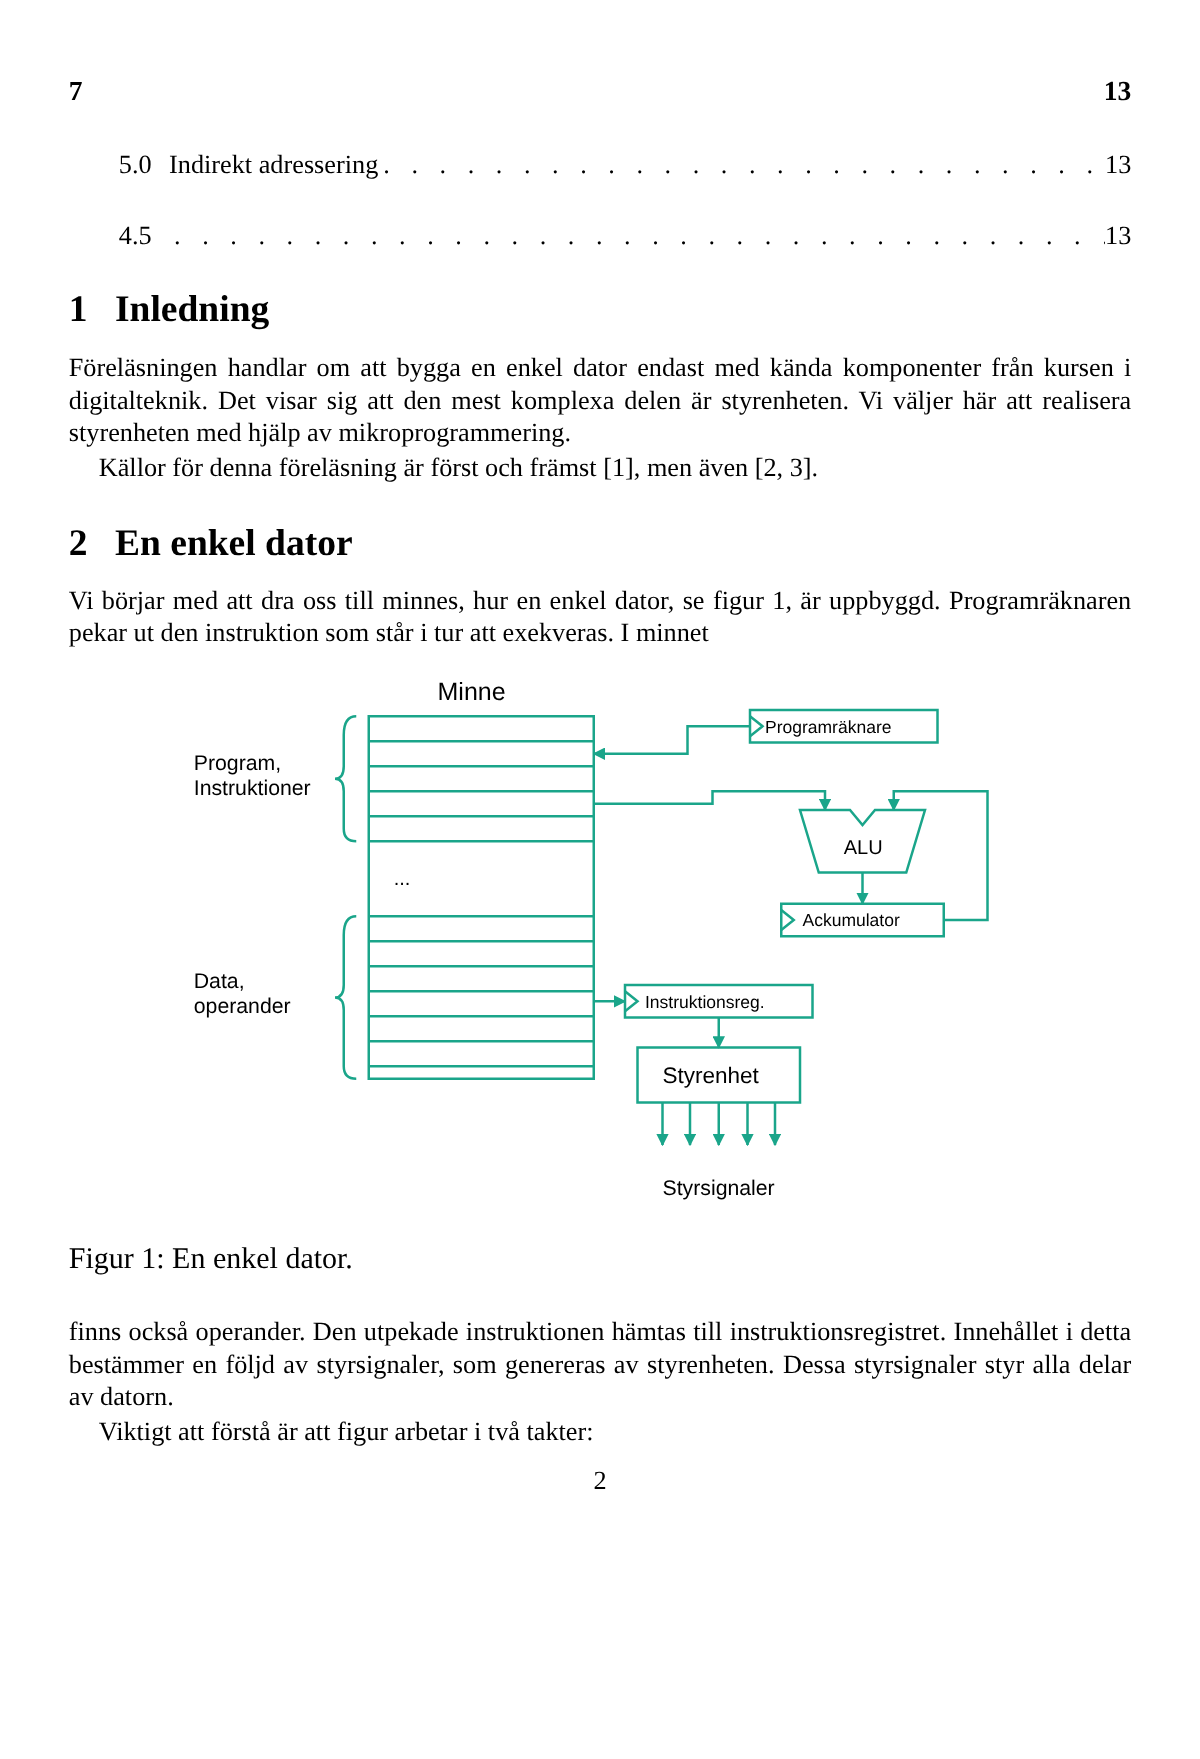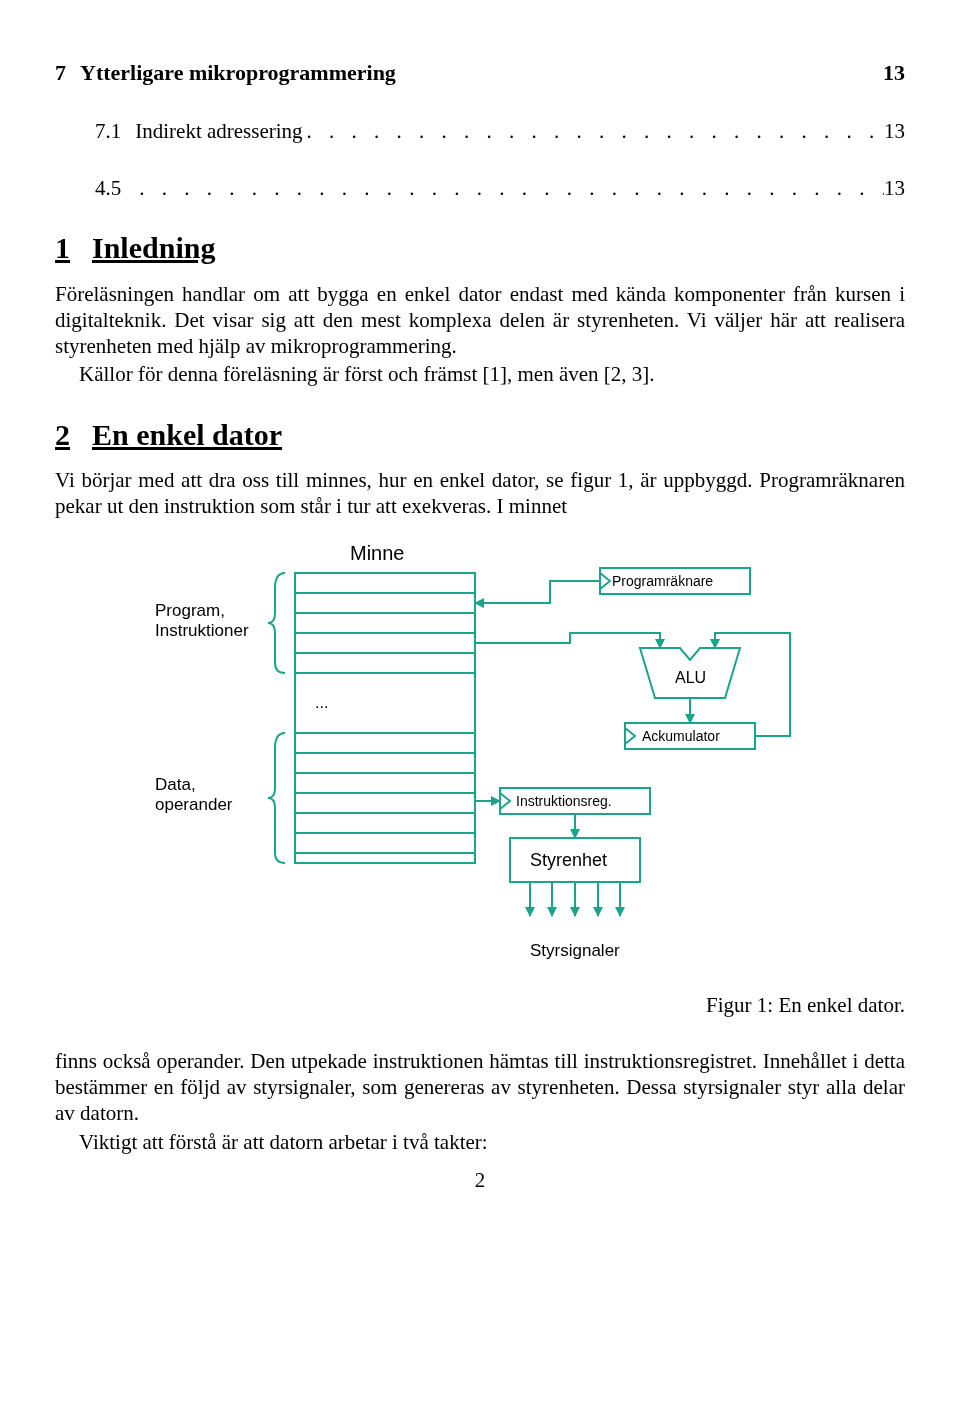--- a/index.html
+++ b/index.html
@@ -35,52 +35,50 @@
     white-space: nowrap;
     letter-spacing: 6px;
     color: #000;
     padding: 0 4px;
   }
   .toc-page { flex: 0 0 auto; margin-top: 29px; }
   h1.section {
     font-size: 30px;
     font-weight: bold;
     margin: 28px 0 14px 0;
-    text-decoration: underline;
   }
   h1.section .secno { margin-right: 22px; }
   p { margin: 0 0 2px 0; text-align: justify; }
   p.indent { text-indent: 24px; }
   .figure {
     margin: 18px auto 14px auto;
     display: block;
   }
   .figcaption {
-    text-align: right;
-    font-size: 21px;
+    text-align: left;
+    font-size: 24px;
     margin: 8px 0 30px 0;
   }
   .pagenum {
     text-align: center;
     font-size: 21px;
     margin-top: 12px;
   }
   svg text { font-family: Arial, Helvetica, sans-serif; }
 </style>
 </head>
 <body>
 
 <div class="toc-line">
   <span class="toc-num">7</span>
-  <span class="toc-title">Ytterligare mikroprogrammering</span>
   <span style="flex:1"></span>
   <span class="toc-page">13</span>
 </div>
 <div class="toc-sub">
-  <span class="toc-num">7.1</span>
+  <span class="toc-num">5.0</span>
   <span class="toc-title">Indirekt adressering</span>
   <span class="toc-dots">. . . . . . . . . . . . . . . . . . . . . . . . . . . . . . . . . . . . . . . . . . . .</span>
   <span class="toc-page">13</span>
 </div>
 <div class="toc-sub">
   <span class="toc-num">4.5</span>
   <span class="toc-dots">. . . . . . . . . . . . . . . . . . . . . . . . . . . . . . . . . . . . . . . . . . . .</span>
   <span class="toc-page">13</span>
 </div>
 
@@ -167,15 +165,15 @@
   <text x="55" y="78" fill="#000" font-size="17">Program,</text>
   <text x="55" y="98" fill="#000" font-size="17">Instruktioner</text>
   <text x="55" y="252" fill="#000" font-size="17">Data,</text>
   <text x="55" y="272" fill="#000" font-size="17">operander</text>
   <text x="430" y="418" fill="#000" font-size="17">Styrsignaler</text>
 </svg>
 
 <div class="figcaption">Figur 1: En enkel dator.</div>
 
 <p>finns också operander. Den utpekade instruktionen hämtas till instruktionsregistret. Innehållet i detta bestämmer en följd av styrsignaler, som genereras av styrenheten. Dessa styrsignaler styr alla delar av datorn.</p>
-<p class="indent">Viktigt att förstå är att datorn arbetar i två takter:</p>
+<p class="indent">Viktigt att förstå är att figur arbetar i två takter:</p>
 
 <div class="pagenum">2</div>
 
 </body></html>

